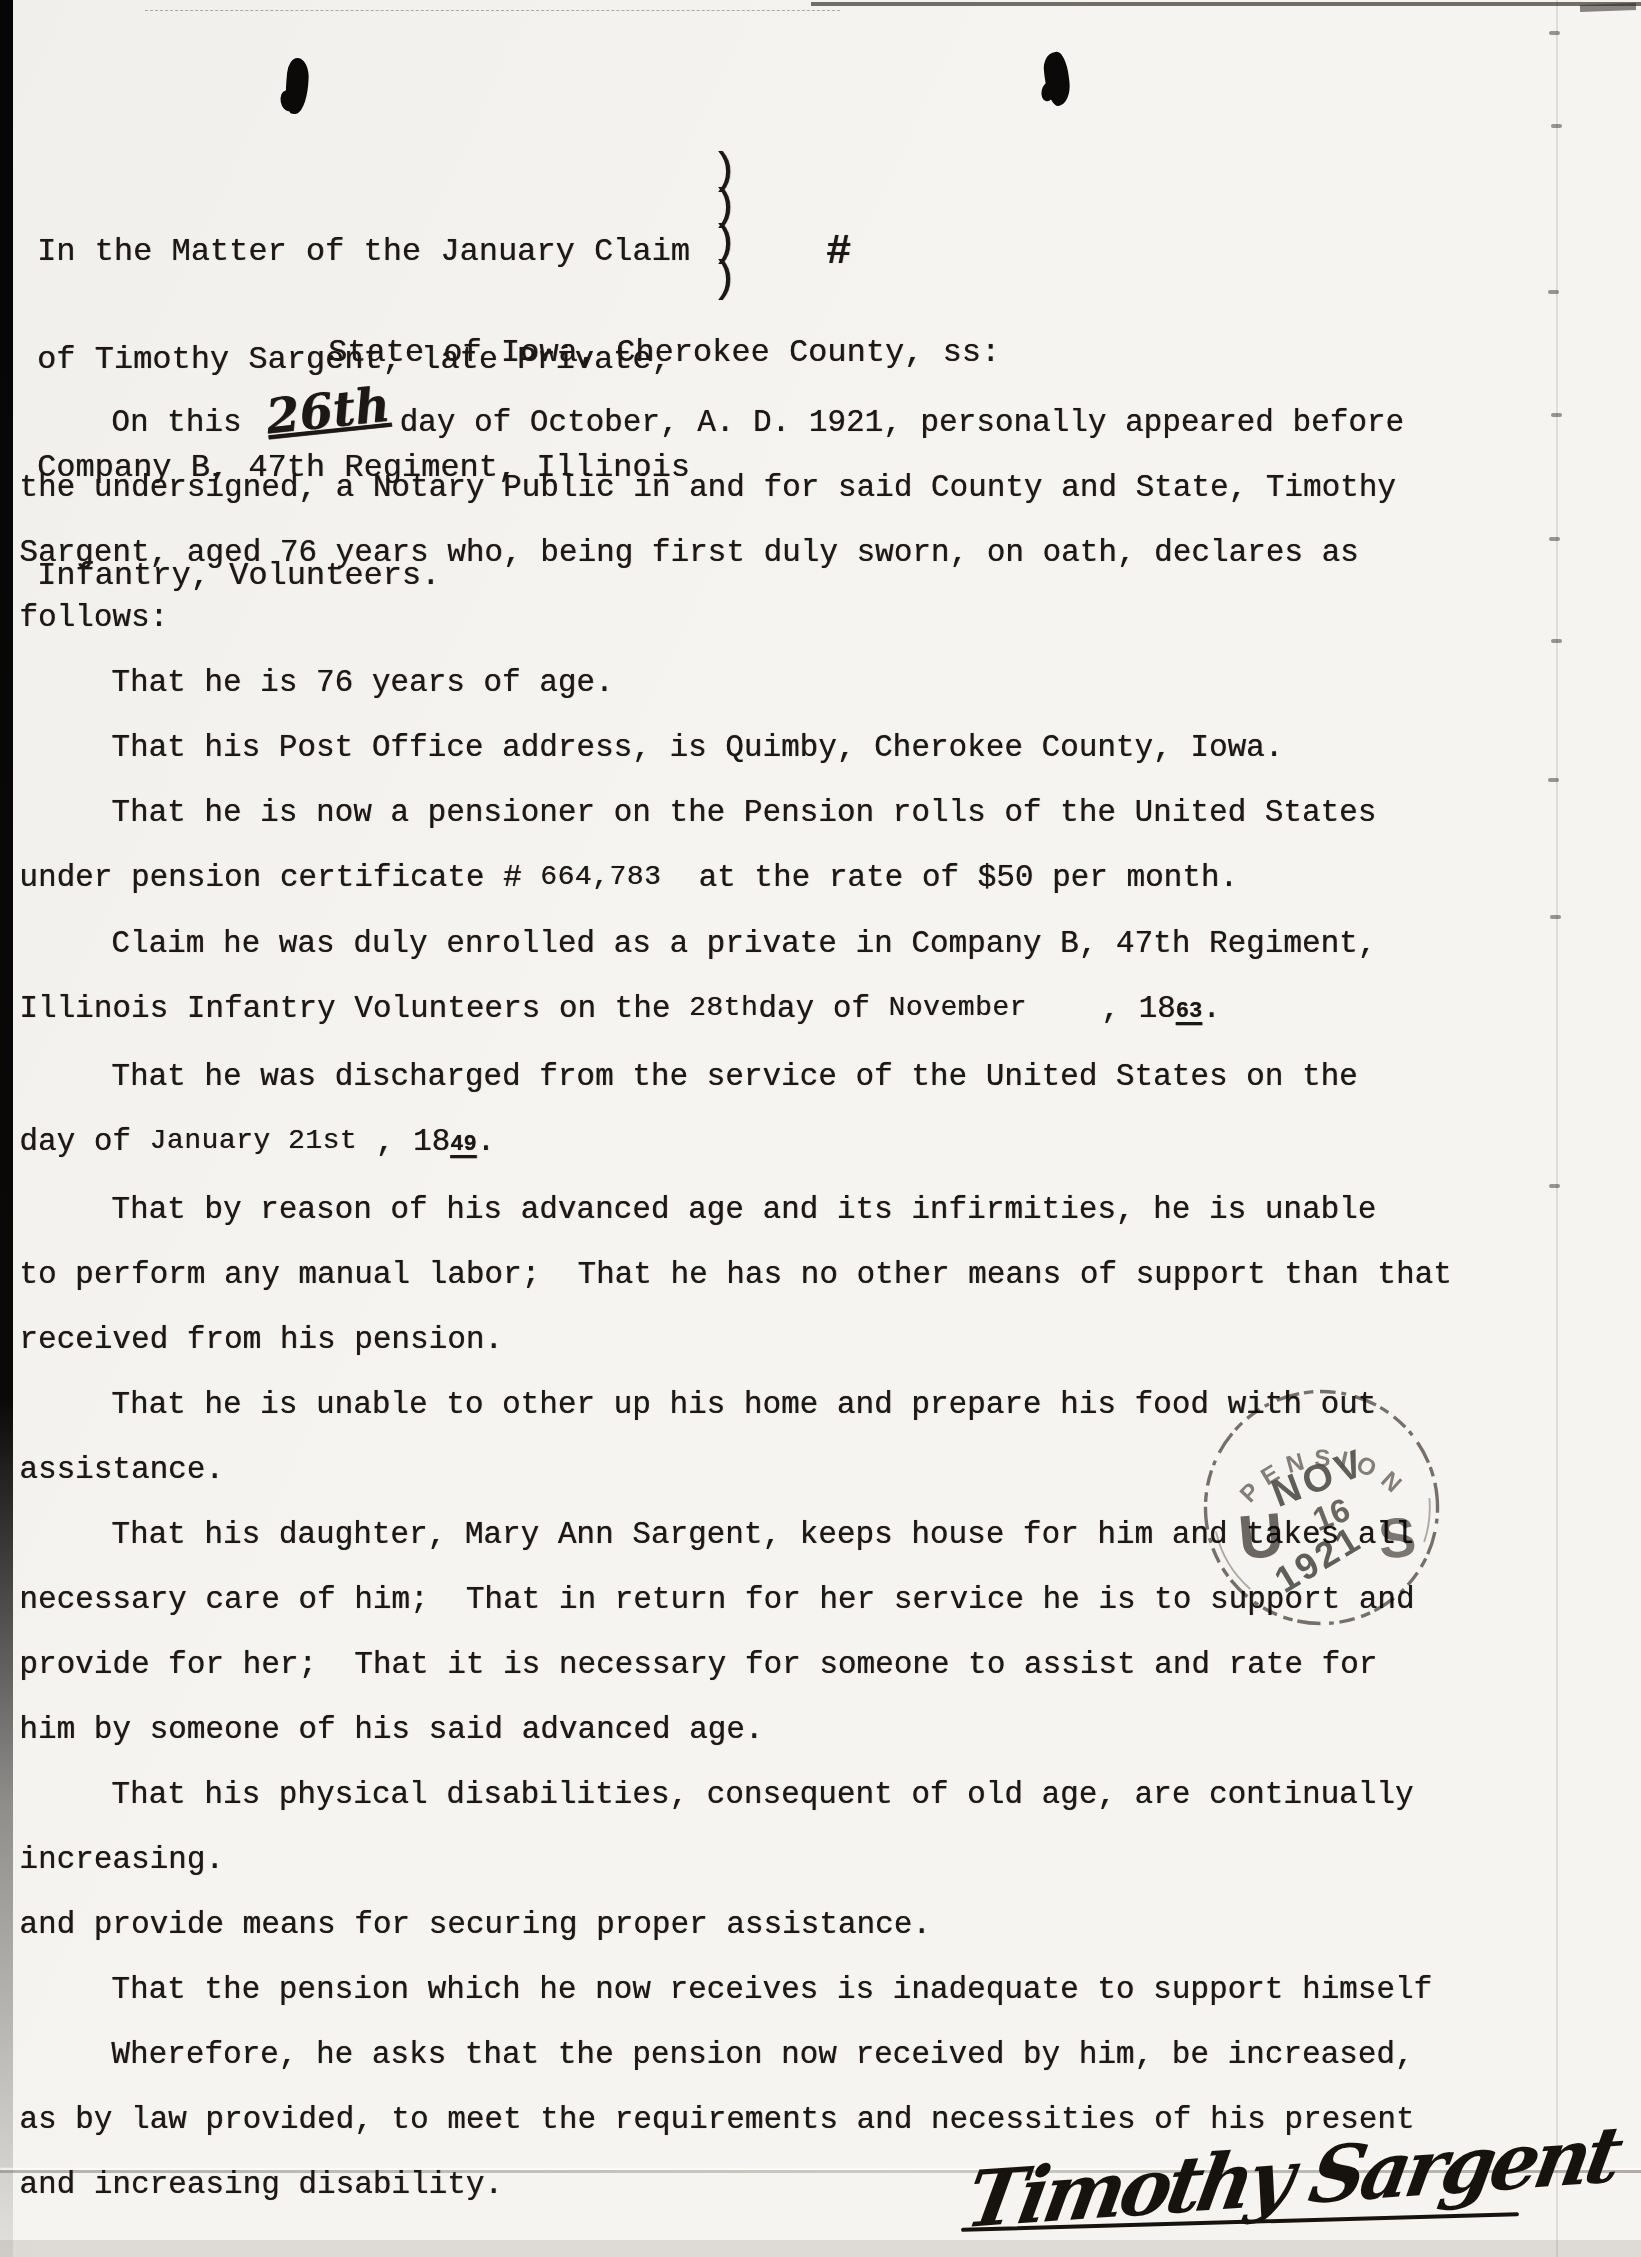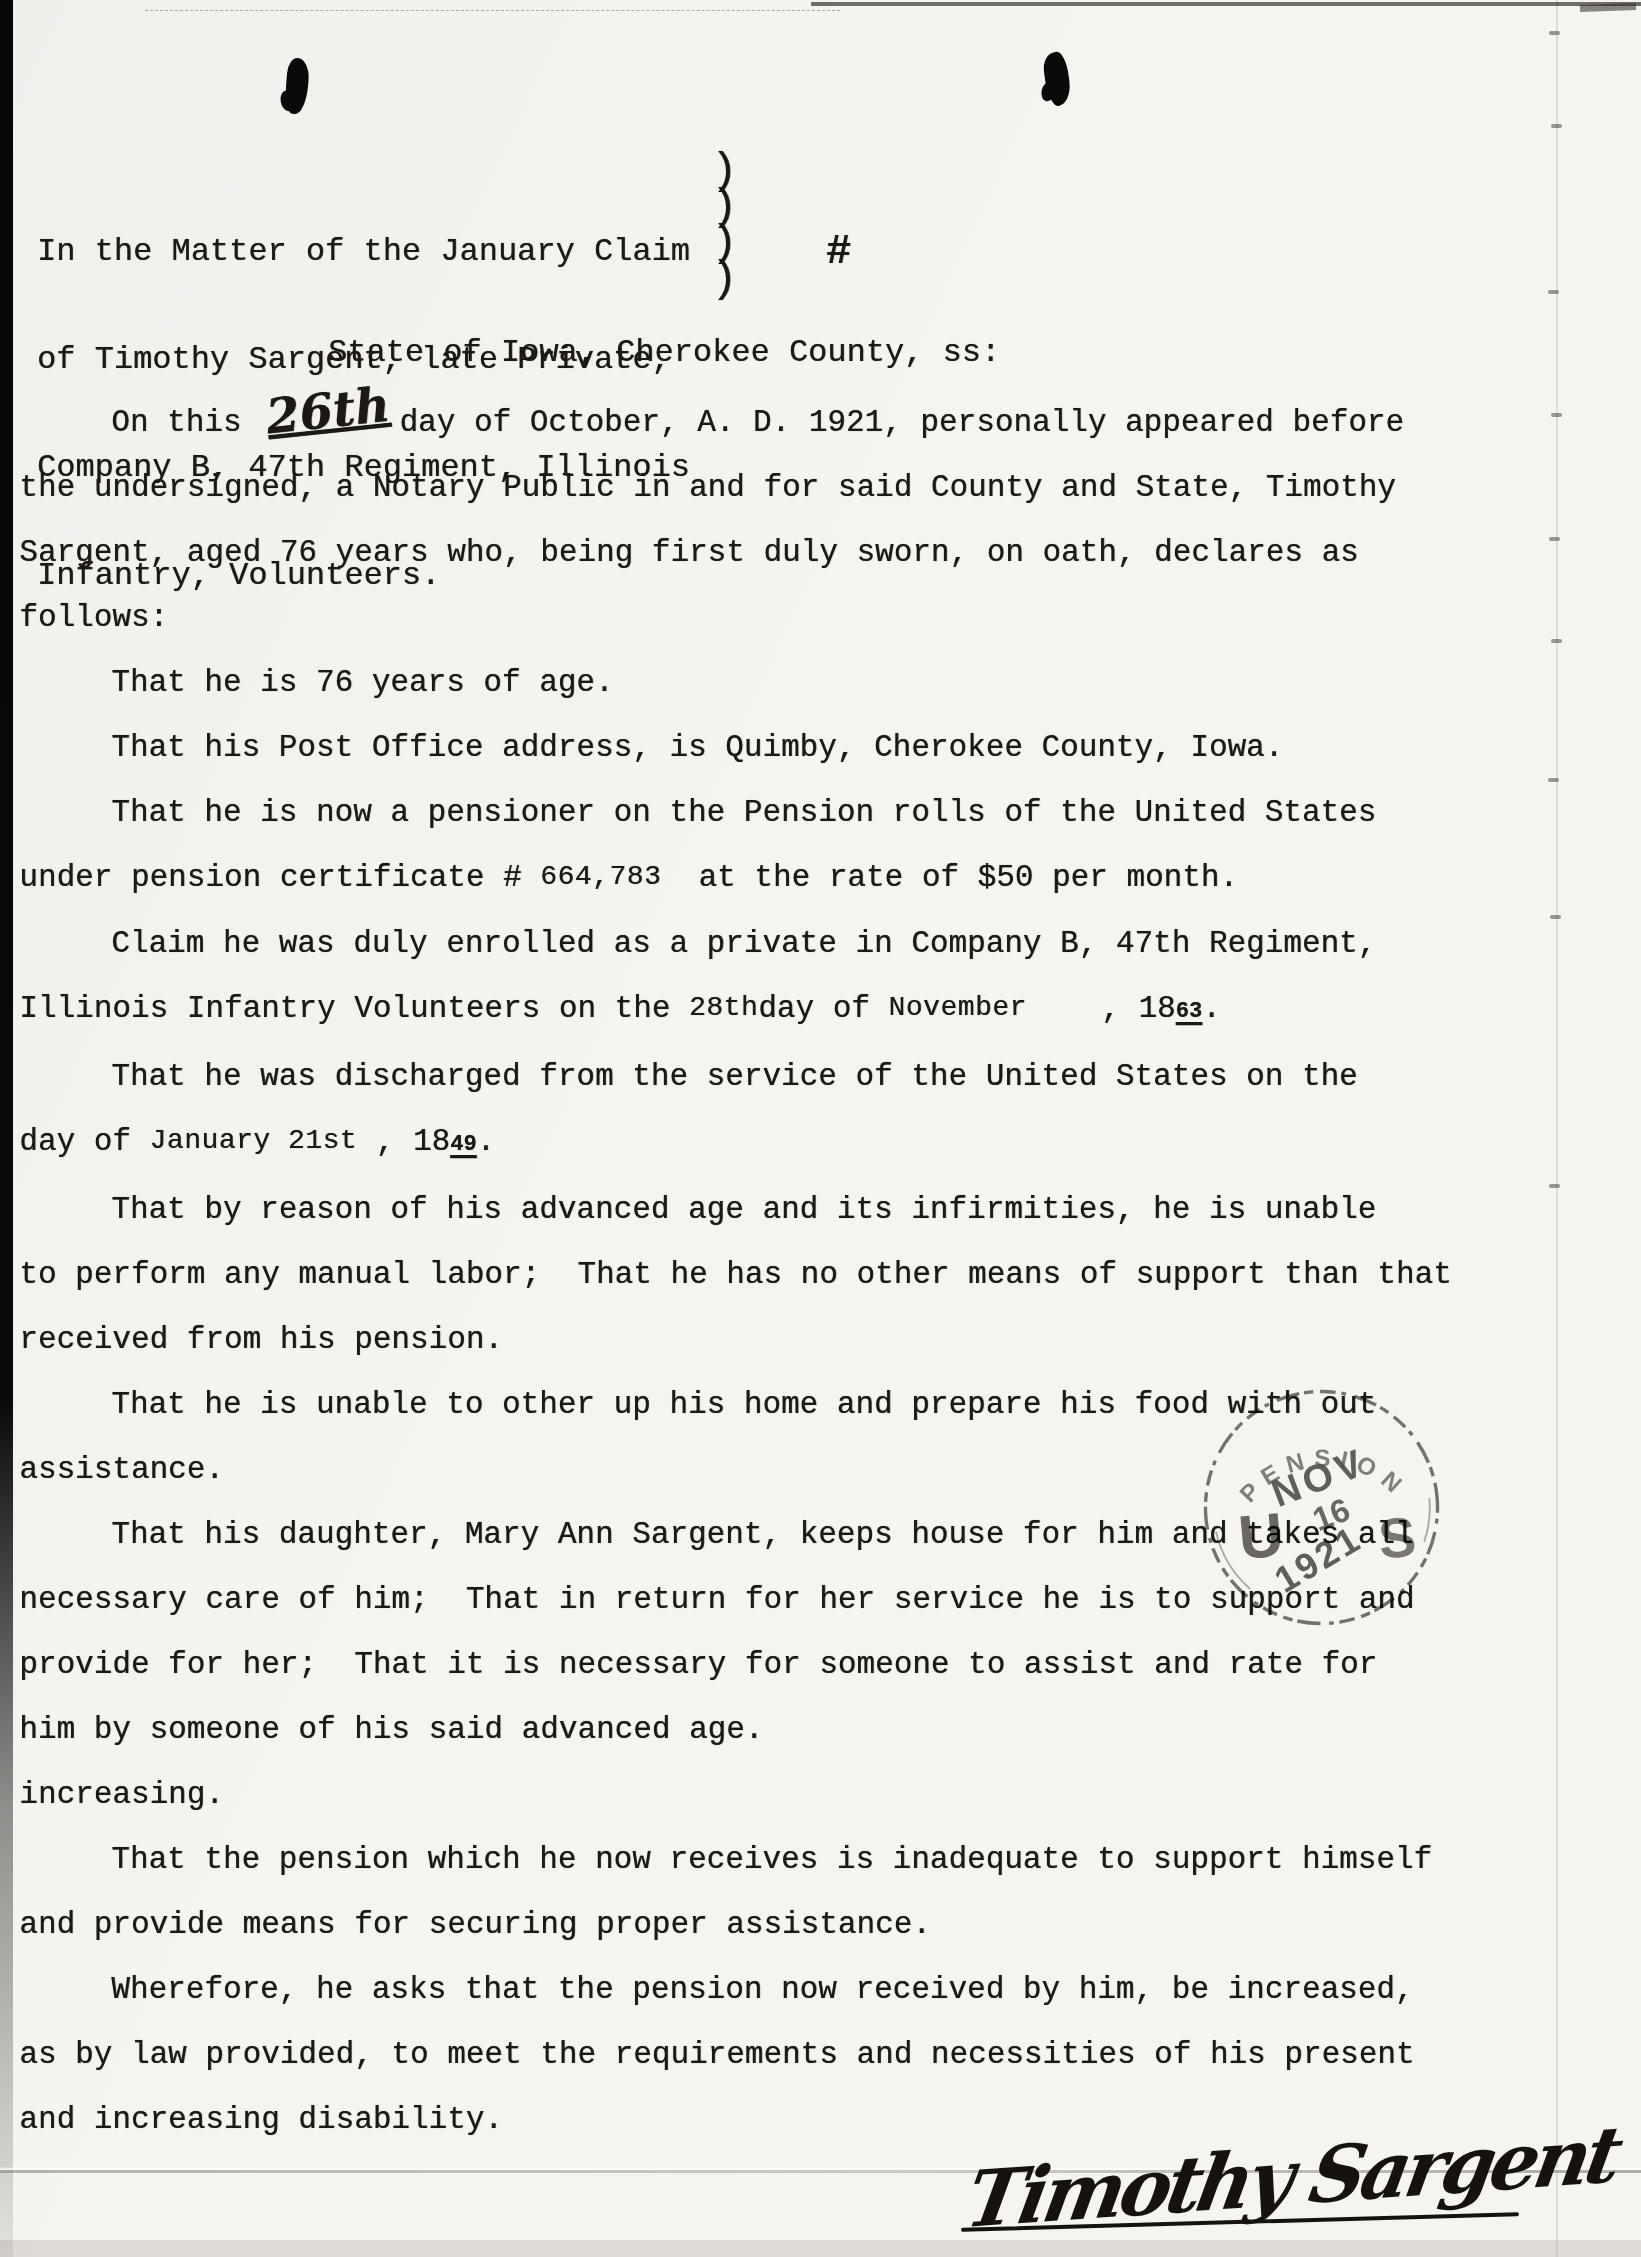--- a/index.html
+++ b/index.html
@@ -123,23 +123,24 @@
       <div class="line"><span class="seg-n">day of </span><span class="seg-ins">January 21st</span><span class="seg-n"> , 18</span><span class="seg-yr">49</span><span class="seg-n">.</span></div>
       <div class="line indent"><span class="seg-n">That by reason of his advanced age and its infirmities, he is unable</span></div>
       <div class="line"><span class="seg-n">to perform any manual labor;  That he has no other means of support than that</span></div>
       <div class="line"><span class="seg-n">received from his pension.</span></div>
       <div class="line indent"><span class="seg-n">That he is unable to other up his home and prepare his food with out</span></div>
       <div class="line"><span class="seg-n">assistance.</span></div>
       <div class="line indent"><span class="seg-n">That his daughter, Mary Ann Sargent, keeps house for him and takes all</span></div>
       <div class="line"><span class="seg-n">necessary care of him;  That in return for her service he is to support and</span></div>
       <div class="line"><span class="seg-n">provide for her;  That it is necessary for someone to assist and rate for</span></div>
       <div class="line"><span class="seg-n">him by someone of his said advanced age.</span></div>
+      <div class="line indent"><span class="seg-n">That his physical disabilities, consequent of old age, are continually</span></div>
       <div class="line"><span class="seg-n">increasing.</span></div>
+      <div class="line"><span class="seg-n">and provide means for securing proper assistance.</span></div>
       <div class="line indent"><span class="seg-n">That the pension which he now receives is inadequate to support himself</span></div>
-      <div class="line"><span class="seg-n">and provide means for securing proper assistance.</span></div>
       <div class="line indent"><span class="seg-n">Wherefore, he asks that the pension now received by him, be increased,</span></div>
       <div class="line"><span class="seg-n">as by law provided, to meet the requirements and necessities of his present</span></div>
       <div class="line"><span class="seg-n">and increasing disability.</span></div>
     </main>
 
   <svg class="stamp" viewBox="0 0 272 272">
     <defs>
       <path id="arcTop" d="M 44 160 A 97 97 0 0 1 228 160" fill="none"></path>
     </defs>
     <circle cx="136" cy="136" r="120" fill="none" stroke="#3a352e" stroke-width="3.5" stroke-dasharray="16 6 5 9 24 5 10 7" opacity="0.8"></circle>

